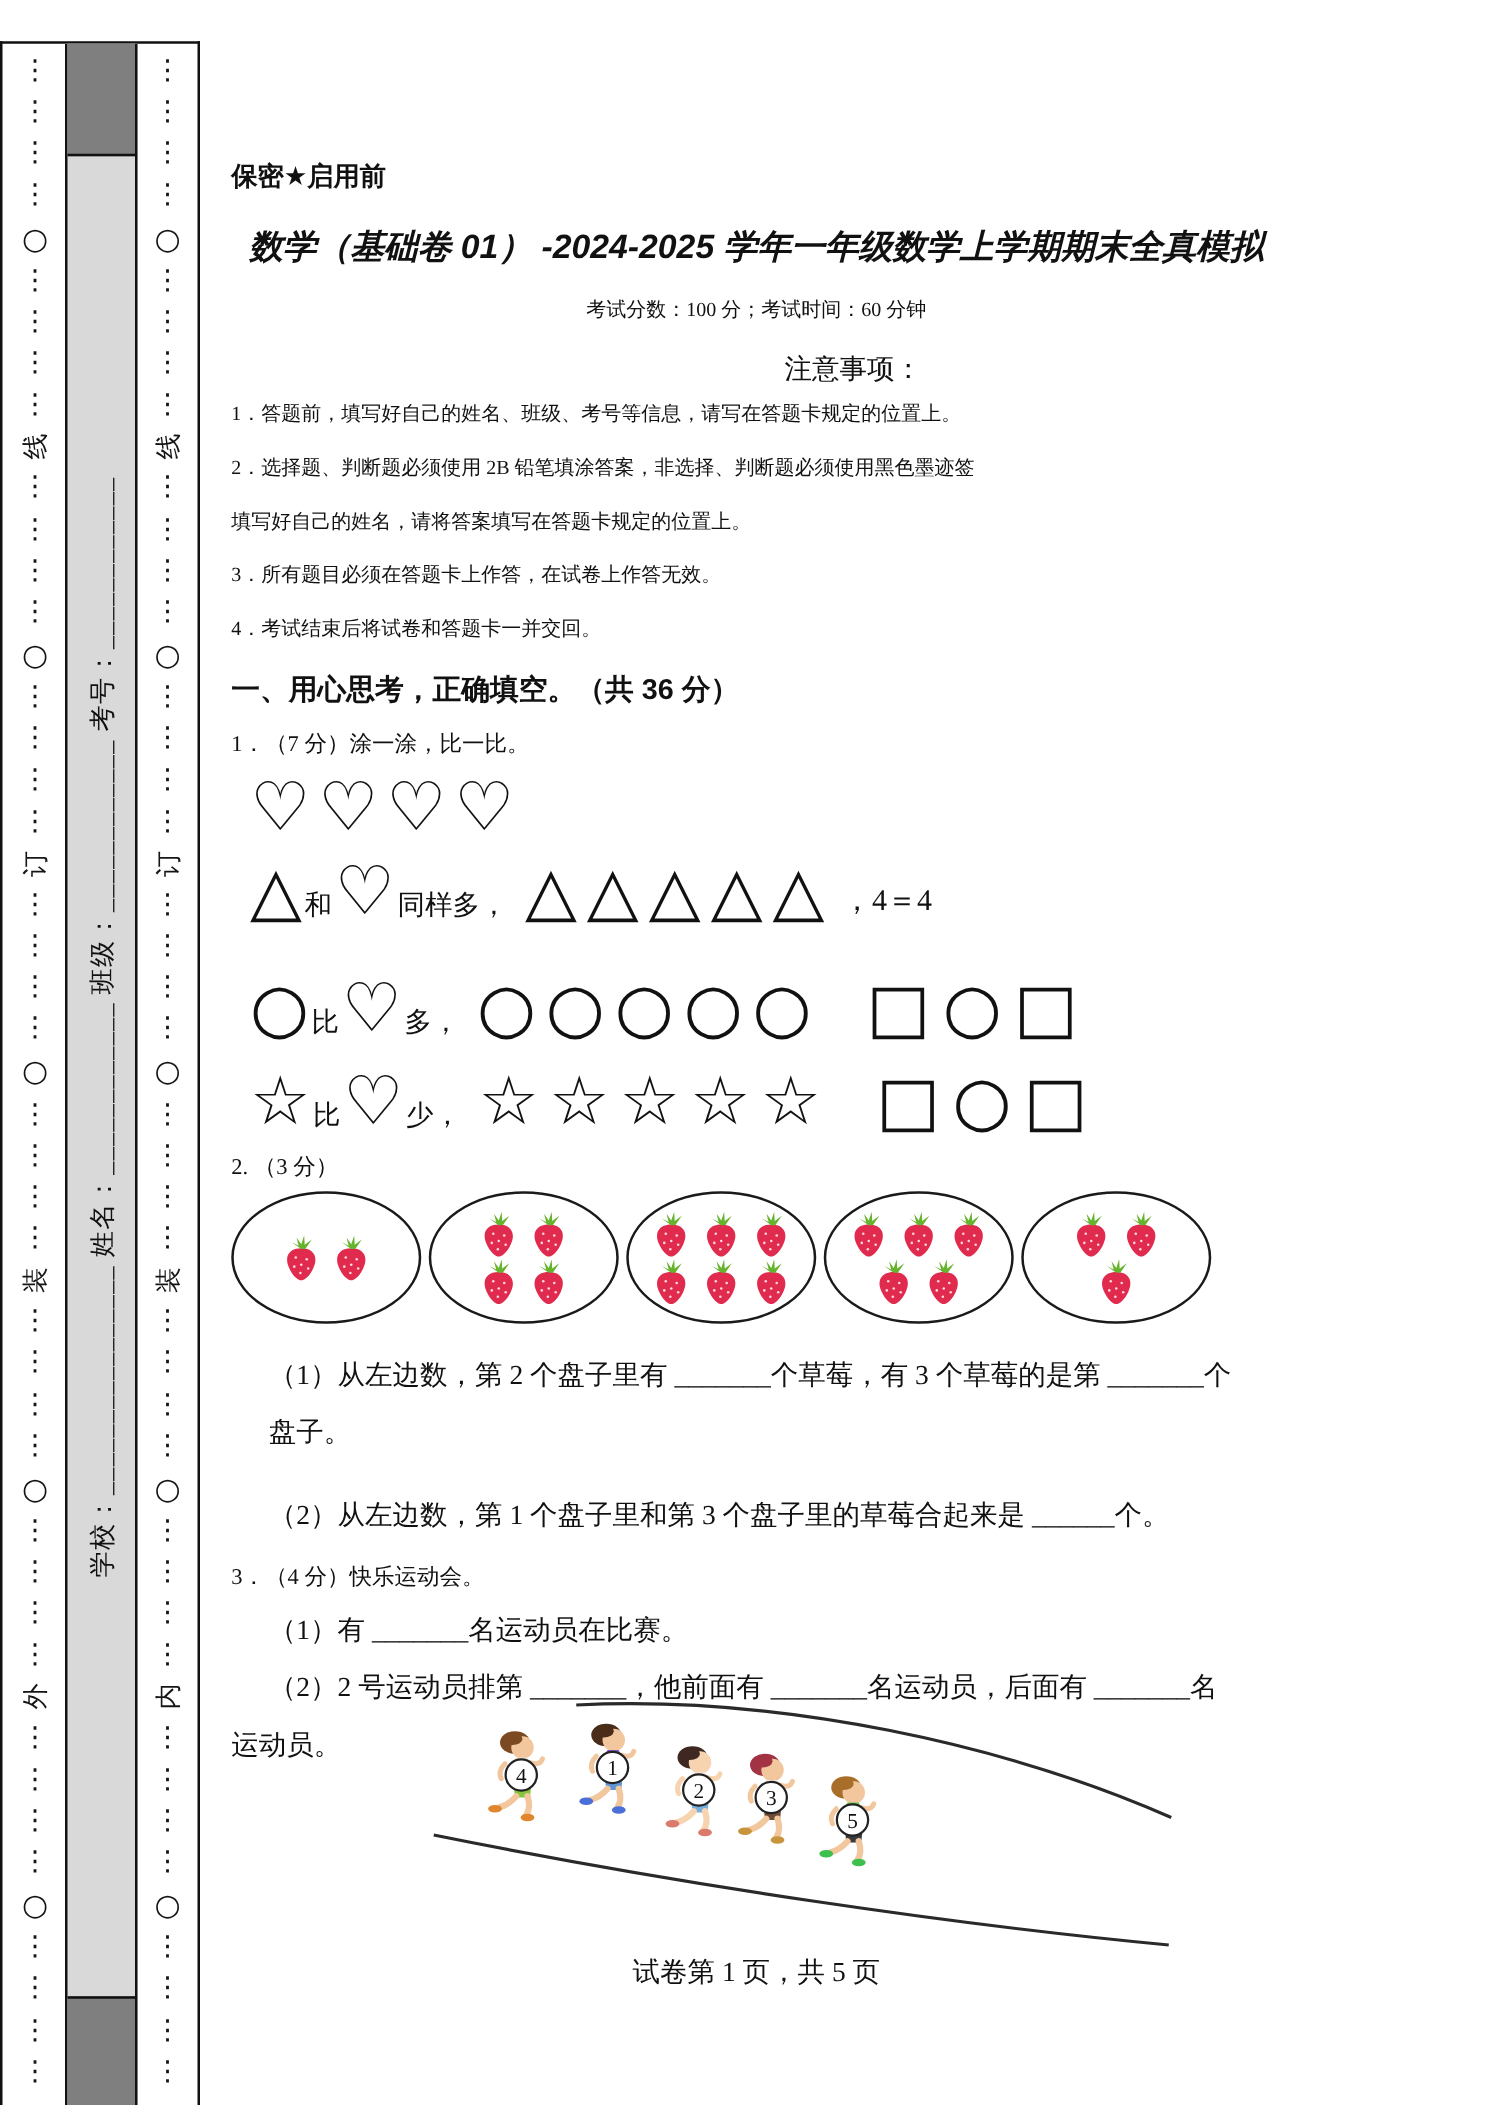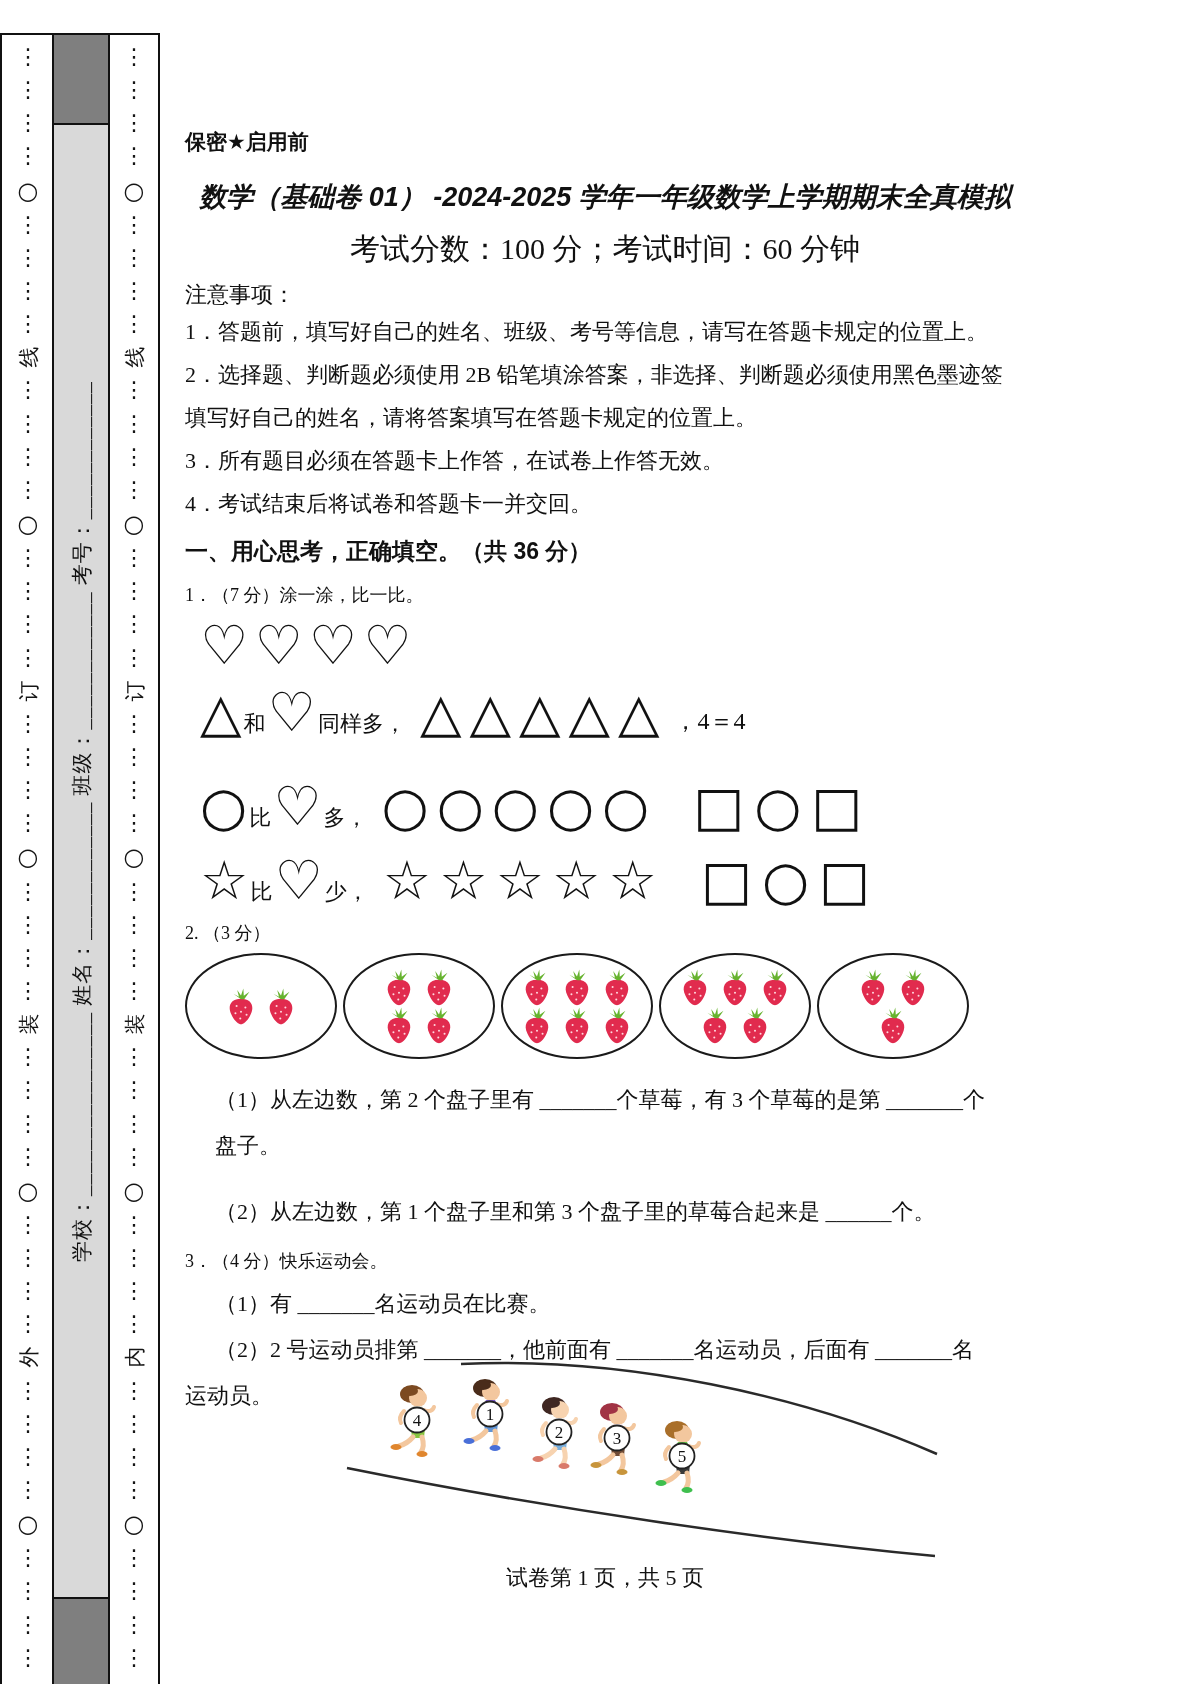--- a/index.html
+++ b/index.html
@@ -24,23 +24,23 @@
                  transform:rotate(-90deg); transform-origin:top left;
                  font-size:21px; line-height:44px; white-space:nowrap; color:#111; letter-spacing:1px; }
 
   
   .content { position:absolute; left:185px; top:16px; width:995px; }
   .center-block { width:840px; text-align:center; }
   .secrecy { padding-top:112px; font-family:"Liberation Sans","DejaVu Sans",sans-serif;
              font-weight:bold; font-size:21px; line-height:28px; }
   .title { margin-top:24px; font-family:"Liberation Sans","DejaVu Sans",sans-serif;
            font-weight:bold; font-size:27px; line-height:34px;font-style:italic; }
-  .exam-info { margin-top:20px; font-size:30px; line-height:30px; }
-  .notice-h { margin-top:16px; font-size:22px; line-height:30px; }
-  .notice-line { font-size:22px; line-height:43px; }
+  .exam-info { margin-top:20px; font-size:16px; line-height:30px; }
+  .notice-h { margin-top:16px; font-size:22px; line-height:30px;text-align:center; }
+  .notice-line { font-size:16px; line-height:43px; }
   .sec-heading { margin-top:8px; font-family:"Liberation Sans","DejaVu Sans",sans-serif;
                  font-weight:bold; font-size:23px; line-height:36px; }
   .stem { margin-top:6px; font-size:18px; line-height:40px; }
   .q-line { font-size:22px; line-height:46px; padding-left:30px; }
   .q-line.noindent { padding-left:0; }
 
   
   .hearts-row { font-family:"DejaVu Sans",sans-serif; font-size:54px; line-height:62px;
                 letter-spacing:6px; padding-left:15px; }
   .shape-row { display:flex; align-items:flex-end; padding-left:15px; height:66px; }

